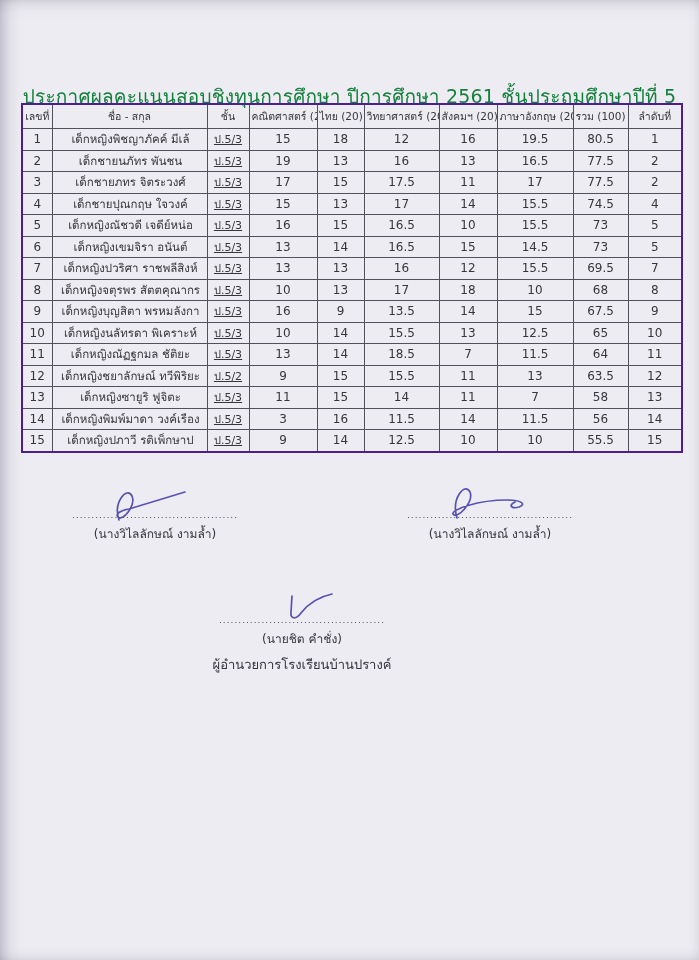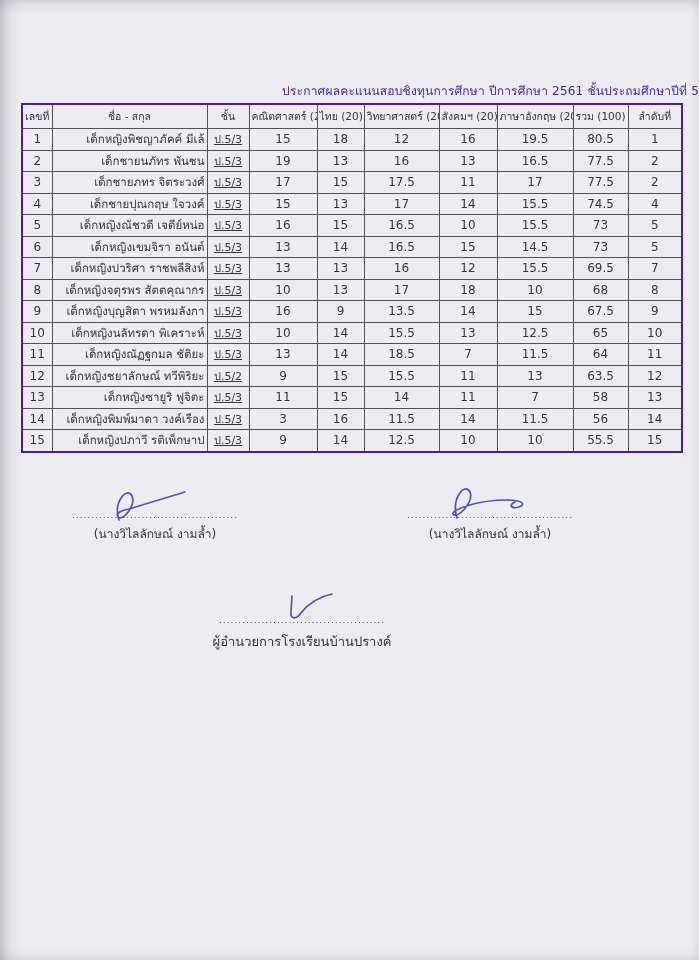--- a/index.html
+++ b/index.html
@@ -10,42 +10,42 @@
     background:#edecf2;
     box-shadow:inset 14px 0 20px -14px rgba(85,80,105,.5),
                inset 0 10px 18px -12px rgba(85,80,105,.35),
                inset -6px -8px 16px -12px rgba(85,80,105,.3);
     font-family:"DejaVu Sans","Liberation Sans",sans-serif;
     color:#33333a;
     overflow:hidden;
   }
   .title{
     position:absolute;top:81px;left:0;width:100%;
-    text-align:right;font-size:12px;color:#4c1d95;
+    text-align:center;font-size:19px;color:#15803d;
     letter-spacing:.2px;
   }
   table.score-table{
     position:absolute;left:21px;top:103px;width:660px;
     border-collapse:collapse;table-layout:fixed;
     border:2px solid #4c1d95;
     background:transparent;
     padding-left:38px;
   }
   .score-table th,.score-table td{
     border:1px solid #51515a;
     padding:0 2px;overflow:hidden;white-space:nowrap;
   }
   .score-table th{
     height:23px;font-weight:normal;font-size:10.5px;color:#36363d;
     text-align:center;
   }
   .score-table td{
     height:20.5px;font-size:12px;text-align:center;color:#36363d;
   }
-  .score-table td.c-name{text-align:right;padding-left:4px;font-size:11.5px;}
+  .score-table td.c-name{text-align:center;padding-left:4px;font-size:11.5px;}
   .score-table td.c-class{font-size:11px;text-decoration:underline;}
   col.w-no{width:30px;} col.w-name{width:155px;} col.w-class{width:42px;}
   col.w-math{width:68px;} col.w-thai{width:47px;} col.w-sci{width:75px;}
   col.w-soc{width:58px;} col.w-eng{width:76px;} col.w-tot{width:55px;}
   col.w-rank{width:54px;}
   .sig-block{position:absolute;text-align:center;color:#34343c;}
   .sig-block .dots{font-size:9px;letter-spacing:1px;color:#4a4a52;line-height:10px;}
   .sig-block .sig-name{font-size:12px;margin-top:4px;}
   .sig-block .sig-role{font-size:13px;margin-top:6px;}
   .sig-ink{position:absolute;pointer-events:none;}
@@ -297,16 +297,17 @@
   <div class="sig-block" style="left:390px;top:510px;width:200px;">
     <div class="dots">...........................................</div>
     <div class="sig-name">(นางวิไลลักษณ์  งามล้ำ)</div>
   </div>
 
   <svg class="sig-ink" style="left:278px;top:592px;" width="60" height="32" viewBox="0 0 60 32">
     <path d="M14,4 L13,20 C12,27 18,28 23,21 C30,12 40,5 54,2"></path>
   </svg>
   <div class="sig-block" style="left:202px;top:615px;width:200px;">
     <div class="dots">...........................................</div>
+    <div class="sig-name">(นายชิต  คำชั่ง)</div>
     <div class="sig-role">ผู้อำนวยการโรงเรียนบ้านปรางค์</div>
   </div>
 
 </div>
 
 </body></html>

